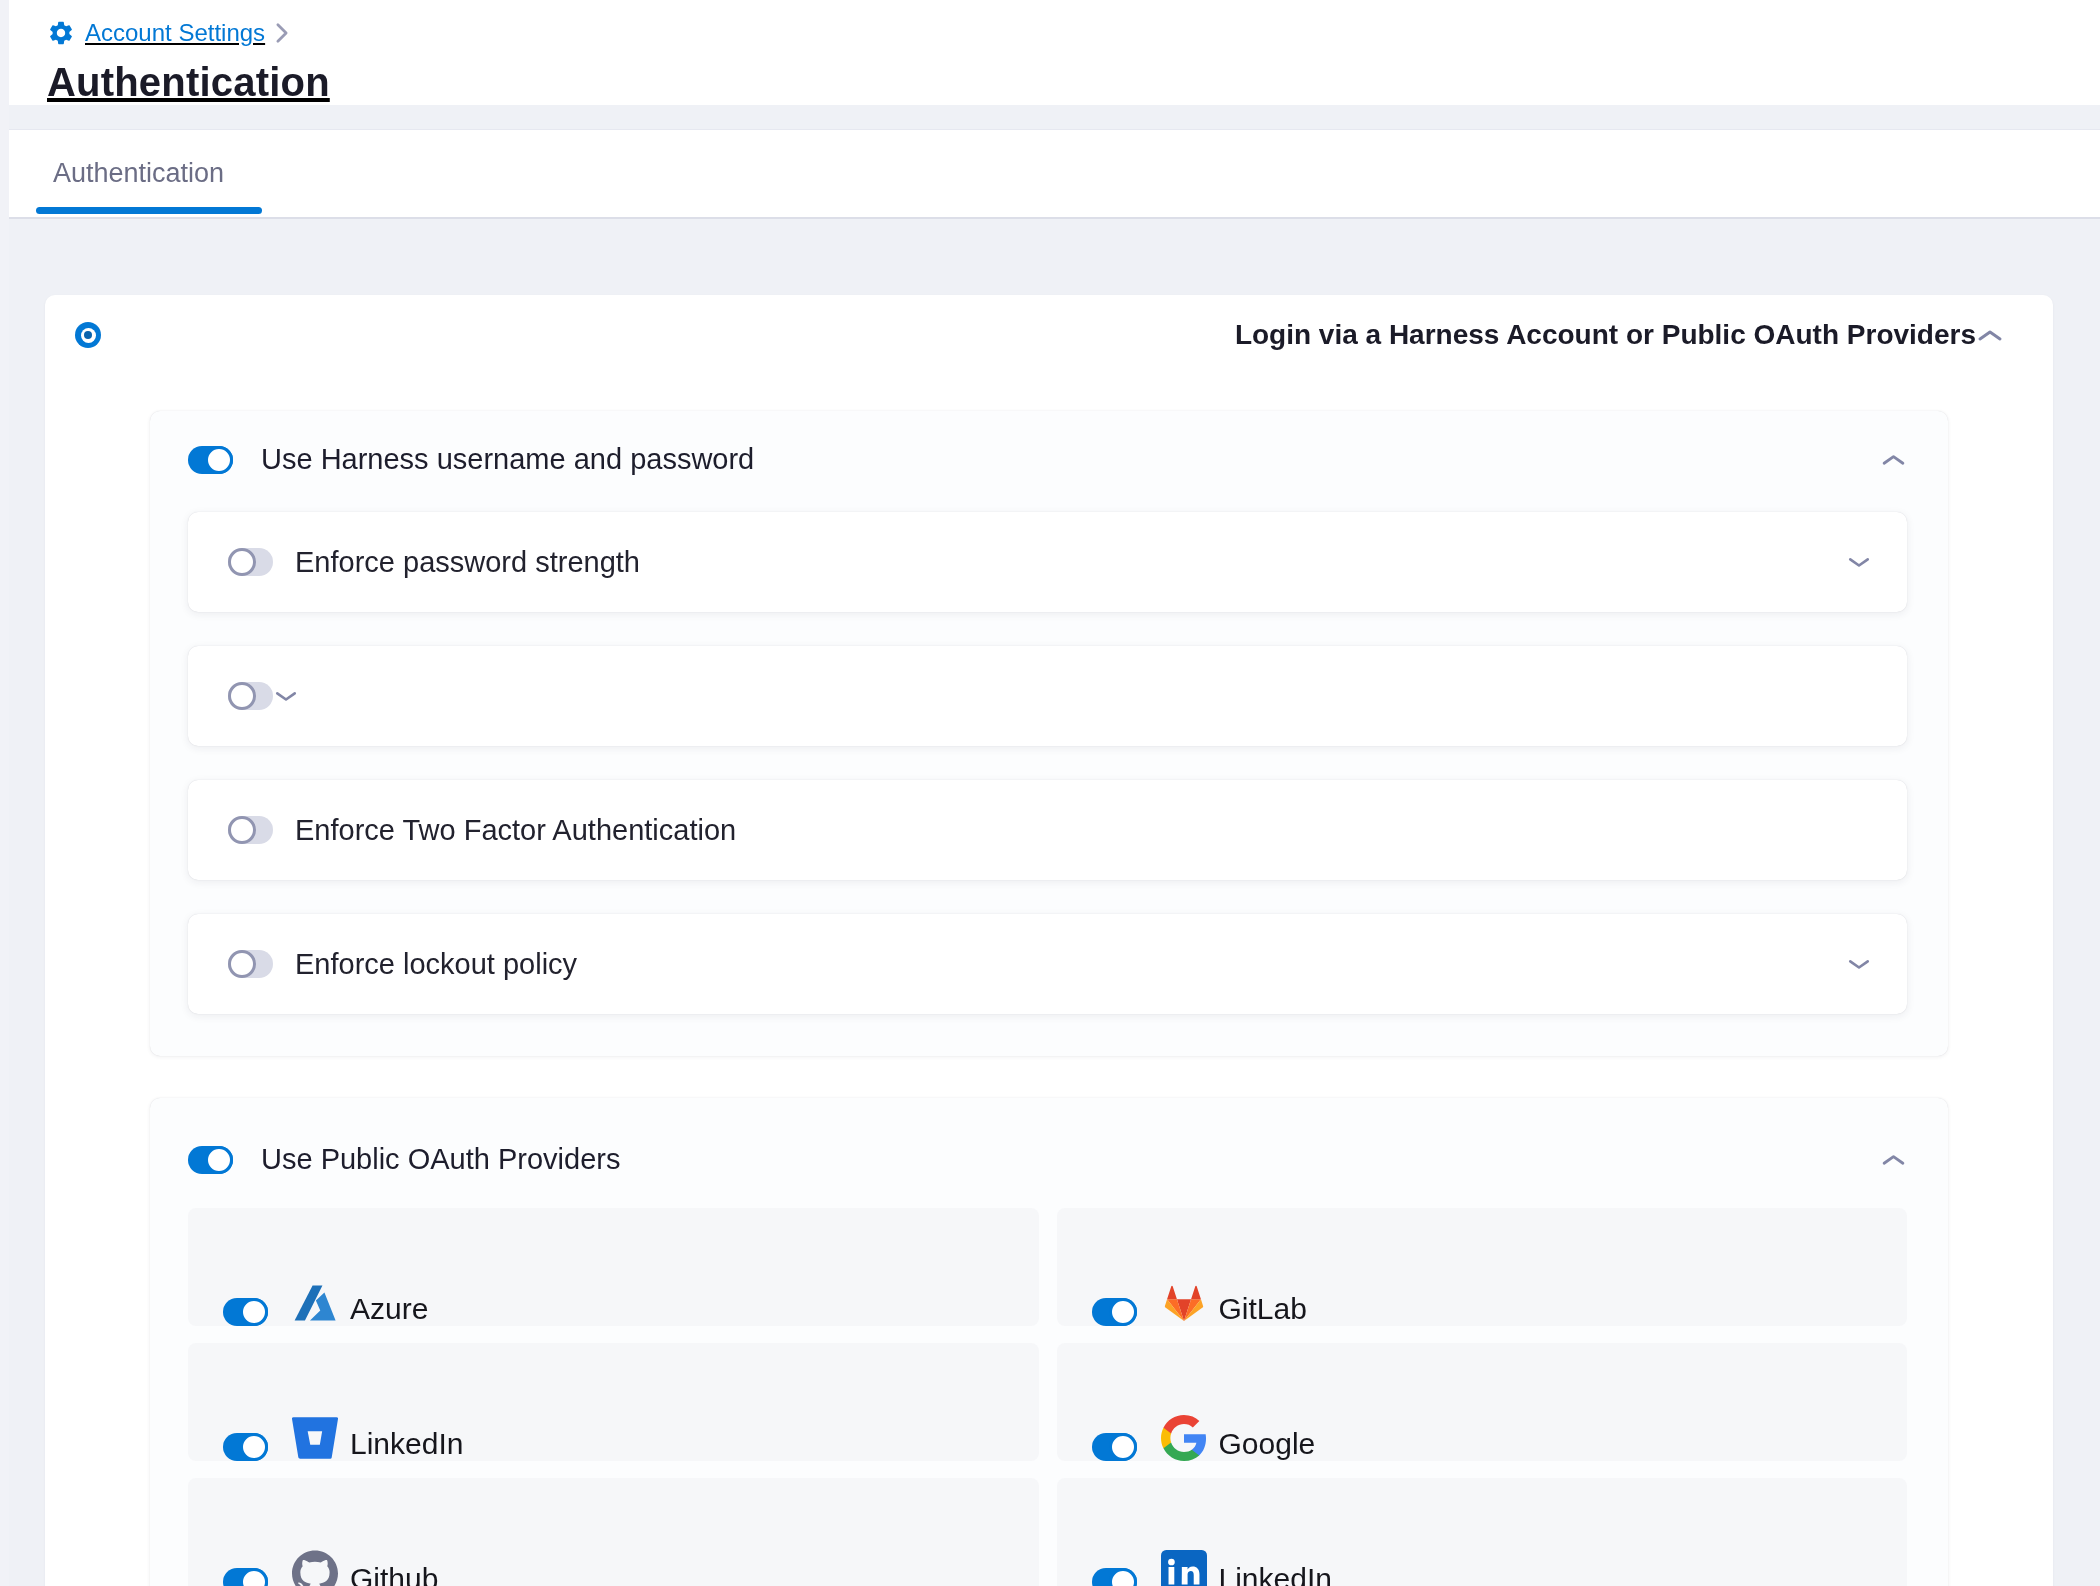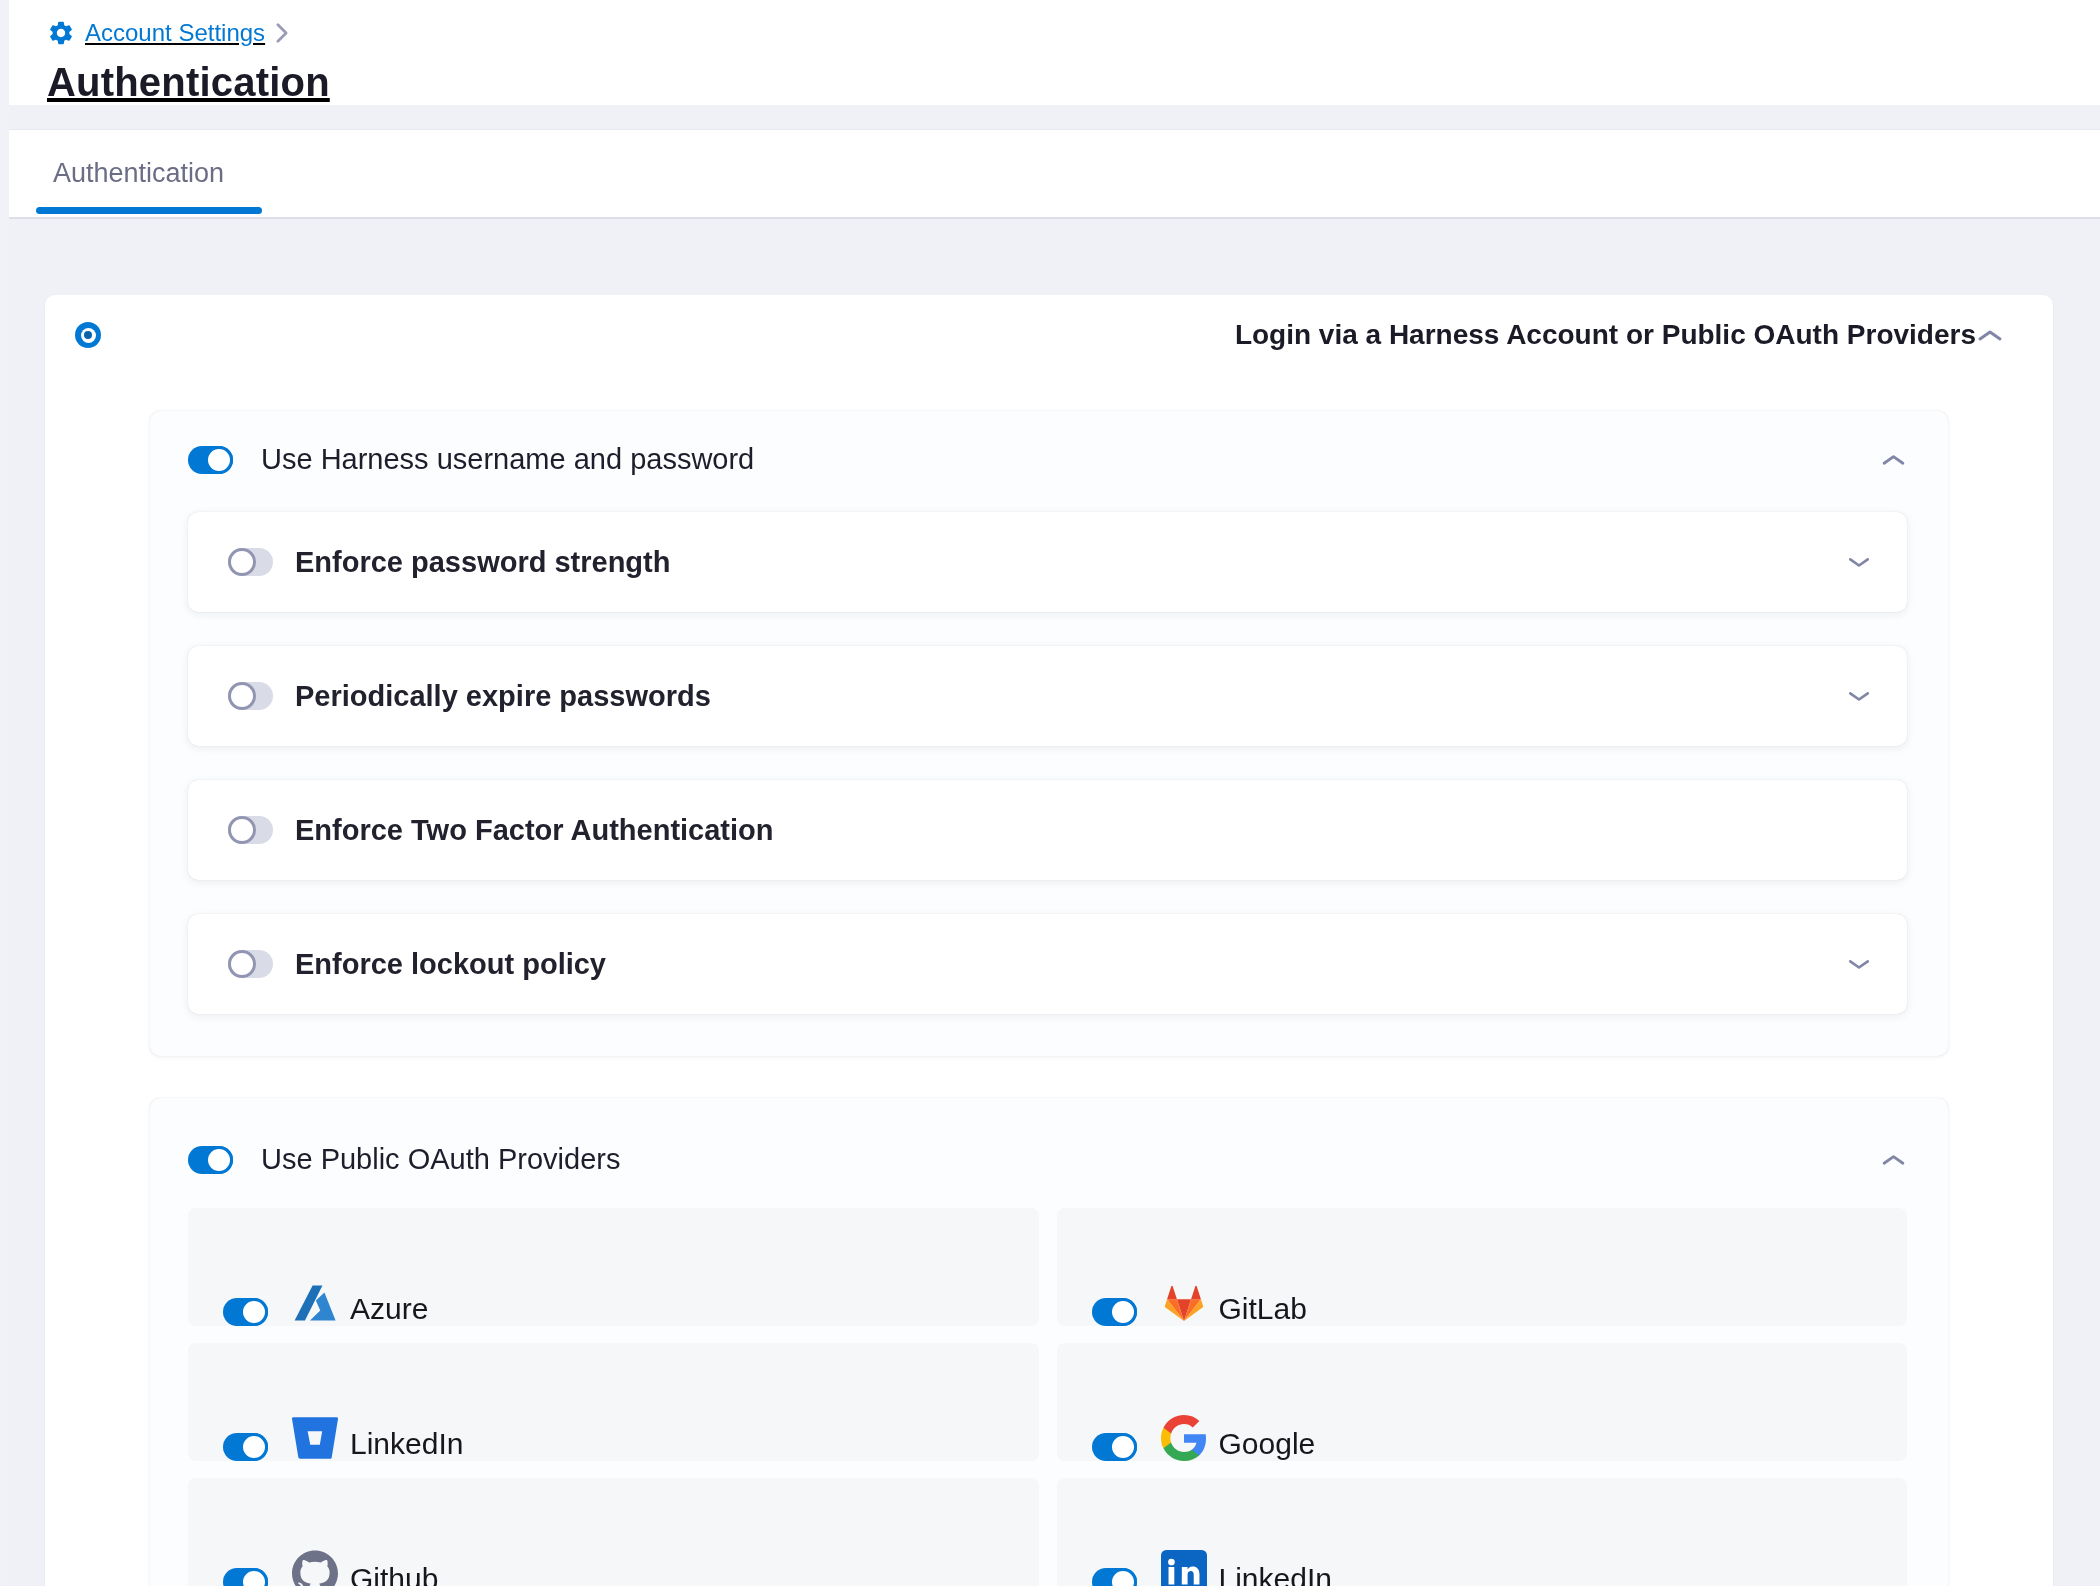--- a/index.html
+++ b/index.html
@@ -43,21 +43,21 @@
   .inner-container.oauth { margin-top:42px; padding-top:45px; }
 
   .container-head { display:flex; align-items:center; margin-bottom:36px; }
   .container-head .head-label { margin-left:28px; font-size:29px; font-weight:500; color:#1d1d2c; flex:1; }
   .inner-container.oauth .container-head { margin-bottom:32px; }
 
   .option-card { background:#fff; border-radius:10px; height:100px; display:flex; align-items:center;
        padding:0 35px 0 40px; margin-bottom:34px;
        box-shadow:0 2px 8px rgba(40,41,61,.08), 0 0 1px rgba(96,97,112,.25); }
   .option-card:last-child { margin-bottom:0; }
-  .option-card .opt-label { margin-left:22px; font-size:29px; font-weight:700; color:#22222e; flex:1; }
+  .option-card .opt-label { margin-left:22px; font-size:29px; font-weight:400; color:#22222e; flex:1; }
 
   
   .toggle { width:45px; height:28px; border-radius:28px; position:relative; flex:none; cursor:pointer; }
   .toggle .knob { position:absolute; top:0; width:28px; height:28px; border-radius:50%;
                   background:#fff; }
   .toggle.on  { background:#0278d5; }
   .toggle.on .knob  { right:0; border:3px solid #0278d5; }
   .toggle.off { background:#d9dbe7; }
   .toggle.off .knob { left:0; border:3px solid #9195b1; }
 
@@ -138,21 +138,20 @@
           <svg width="26" height="14" viewBox="0 0 28 16">
               <path d="M4 5 L14 12 L24 5" fill="none" stroke="#8286a6" stroke-width="3" stroke-linecap="round" stroke-linejoin="round"></path>
             </svg>
         </span>
       </div>
 
       <div class="option-card">
         <span class="toggle off">
             <span class="knob"></span>
           </span>
-        <div class="opt-label">Periodically expire passwords</div>
         <span class="chevron">
           <svg width="26" height="14" viewBox="0 0 28 16">
               <path d="M4 5 L14 12 L24 5" fill="none" stroke="#8286a6" stroke-width="3" stroke-linecap="round" stroke-linejoin="round"></path>
             </svg>
         </span>
       </div>
 
       <div class="option-card">
         <span class="toggle off">
             <span class="knob"></span>

